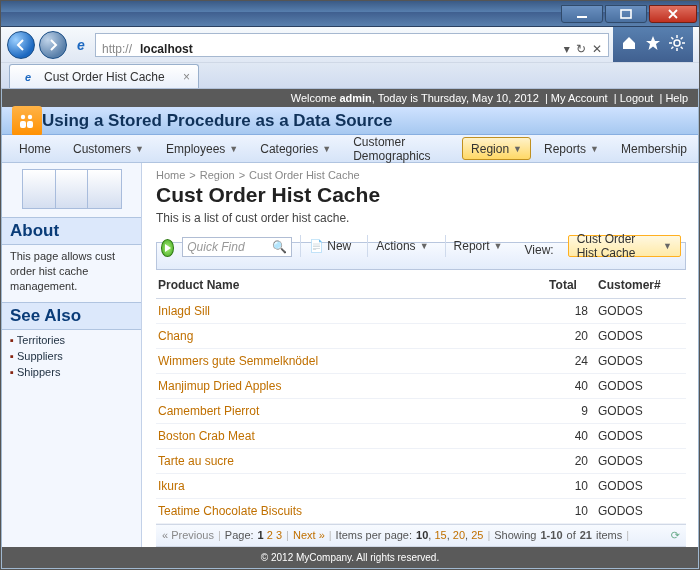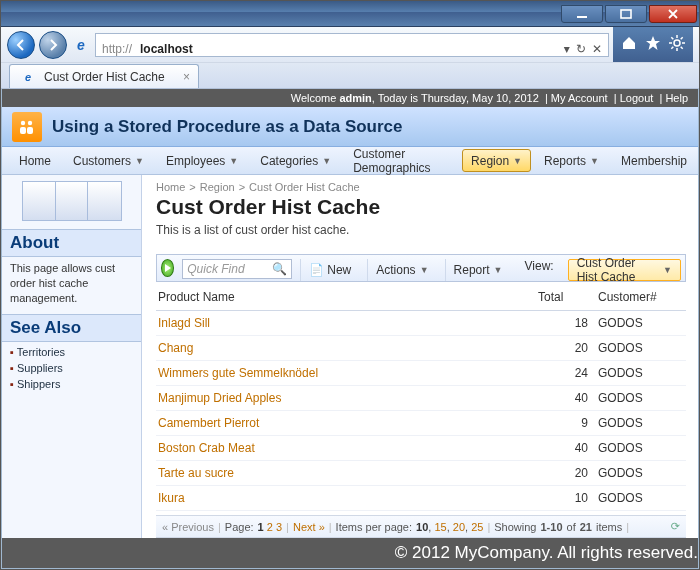--- a/index.html
+++ b/index.html
@@ -24,21 +24,21 @@
 .right-icons svg { width: 16px; height: 16px; fill: #fff; }
 
 .tabsrow { height: 26px; background: linear-gradient(#e0e8f4, #d0dcf0); border-bottom: 1px solid #b0c0d8; display: flex; align-items: flex-end; padding-left: 8px; }
 .doctab { height: 24px; min-width: 190px; background: linear-gradient(#fff, #eaf0fa); border: 1px solid #9ab0cc; border-bottom: none; border-radius: 3px 3px 0 0; display: flex; align-items: center; padding: 0 8px; gap: 6px; font-size: 12px; color: #333; }
 .doctab .tabclose { margin-left: auto; color: #888; cursor: pointer; }
 
 .page { position: absolute; top: 88px; left: 1px; right: 1px; bottom: 1px; background: #fff; display: flex; flex-direction: column; overflow: hidden; }
 .welcomebar { background: #5a5a5a; color: #fff; font-size: 11px; text-align: right; padding: 3px 10px; }
 .welcomebar a { color: #fff; text-decoration: none; }
 .welcomebar b { font-weight: 600; }
-.appheader { height: 40px; background: linear-gradient(#cfe2ff, #a6c8f0); display: flex; align-items: center; padding: 0 10px; gap: 10px; color: #10325a; font-size: 17px; font-weight: 600; border-bottom: 1px solid #87aee0; }
+.appheader { height: 28px; background: linear-gradient(#cfe2ff, #a6c8f0); display: flex; align-items: center; padding: 0 10px; color: #10325a; font-size: 17px; font-weight: 600; border-bottom: 1px solid #87aee0; }
 .logo { width: 30px; height: 30px; background: linear-gradient(#ffb347, #ff9000); border-radius: 3px; display: flex; align-items: center; justify-content: center; color: #fff; }
 .menubar { height: 28px; background: linear-gradient(#eef4fe, #d6e4f8); border-bottom: 1px solid #b0c4e0; display: flex; align-items: stretch; padding-left: 6px; font-size: 12px; color: #333; }
 .menuitem { display: flex; align-items: center; padding: 0 10px; border: 1px solid transparent; gap: 4px; }
 .menuitem.active { background: linear-gradient(#fff2c8, #ffd866); border: 1px solid #c09020; border-radius: 3px; margin: 2px 2px; padding: 0 8px; }
 .chev { font-size: 9px; color: #666; }
 
 .mainarea { flex: 1; display: flex; overflow: hidden; background: #fff; }
 .sidebar { width: 140px; background: #f3f7fe; border-right: 1px solid #c3d1e8; padding: 6px 0 10px 0; font-size: 11px; }
 .side-img { width: 100px; height: 40px; margin: 0 auto 8px auto; background: linear-gradient(#fff, #d4def0); border: 1px solid #a8bcdc; position: relative; }
 .side-img::before, .side-img::after { content:''; position:absolute; top:0; bottom:0; width:1px; background:#a8bcdc; }
@@ -48,46 +48,46 @@
 .side-list { list-style: none; padding: 2px 6px 6px; }
 .side-list li { padding: 2px 2px; color: #234; }
 .side-list li::before { content: '▪ '; color: #85230f; }
 .side-list li span { color: #234; }
 .content { flex: 1; padding: 6px 12px 0 14px; display: flex; flex-direction: column; overflow: hidden; }
 .breadcrumb { font-size: 11px; color: #888; margin-bottom: 2px; display:flex; gap:4px; align-items:center; }
 .breadcrumb a { color: #888; text-decoration: none; }
 h1.pagetitle { font-size: 21px; font-weight: 600; color: #222; margin: 0 0 4px 0; }
 .pagedesc { font-size: 12px; color: #444; margin-bottom: 17px; }
 
-.toolbar { height: 28px; border: 1px solid #b8c6de; background: linear-gradient(#f7faff, #e3ecfb); display: flex; align-items: flex-start; padding: 4px 4px; gap: 8px; font-size: 12px; }
+.toolbar { height: 28px; border: 1px solid #b8c6de; background: linear-gradient(#f7faff, #e3ecfb); display: flex; align-items: flex-end; padding: 12px 4px; gap: 8px; font-size: 12px; }
 .tool-go { width: 18px; height: 18px; border-radius: 50%; background: radial-gradient(#a9f078,#3fa61e); border: 1px solid #2e7a13; display:flex;align-items:center;justify-content:center; }
 .tool-go svg { width:10px; height:10px; }
 .quickfind { flex: 0 0 110px; height: 20px; border: 1px solid #b0bdd4; background: #fff; display:flex; align-items:center; padding:0 4px; gap:4px; color:#999; font-style:italic; }
 .quickfind-search { margin-left:auto; font-style:normal; color:#666; }
 .tbtn { display:flex; align-items:center; gap:4px; padding:0 8px; height: 22px; border-left: 1px solid #cfdaec; color:#333; }
 .tbtn-icon { width:14px; height:14px; display:inline-block; }
 .tbtn .chev { font-size:9px; color:#666; }
 .viewlabel { margin-left: auto; padding: 0 6px; color:#333; }
 .viewselect { border: 1px solid #ffb020; background: linear-gradient(#fff8e0, #ffeaa8); height: 22px; display:flex; align-items:center; padding: 0 8px; gap:6px; color:#333; border-radius:2px; }
 
 .grid { flex:1; overflow:auto; margin-top:2px; }
 table.datagrid { width: 100%; border-collapse: collapse; font-size: 12px; }
-.datagrid th { text-align: left; font-weight: 400; color:#333; padding: 6px 8px 6px 2px; border-bottom: 1px solid #d0d8e6; }
-.datagrid th.num { text-align: left; padding-right: 8px; }
+.datagrid th { text-align: left; font-weight: 700; color:#333; padding: 6px 8px 6px 2px; border-bottom: 1px solid #d0d8e6; }
+.datagrid th.num { text-align: center; padding-right: 8px; }
 .datagrid td { padding: 5px 8px 5px 2px; border-bottom: 1px solid #eef1f7; }
 .datagrid td.link { color: #c07000; }
 .datagrid td.num { text-align: right; color:#333; padding-right: 8px; }
 .datagrid td.cust { color:#333; }
 
-.pager { border: 1px solid #d0d8e6; border-left:none; border-right:none; background: linear-gradient(#f7faff, #e9f0fb); padding: 4px 6px; font-size: 11px; color:#555; display:flex; align-items:center; gap:4px; flex-wrap:wrap; }
+.pager { border: 1px solid #d0d8e6; border-left:none; border-right:none; background: linear-gradient(#f7faff, #e9f0fb); padding: 4px 6px; font-size: 11px; color:#555; display:flex; gap:4px; flex-wrap:wrap; }
 .pager a { color:#c07000; text-decoration:none; }
 .pager .cur { font-weight: bold; color:#333; }
 .pager .sep { color:#bbb; }
 .refresh { margin-left:auto; color:#6a8; }
-.footer { background: #5a5a5a; color: #fff; text-align:right; font-size:17px; padding: 5px 0; }
+.footer { background: #5a5a5a; color: #fff; text-align:center; font-size:10px; padding: 5px 0; }
 </style>
 </head>
 <body>
 
 <div class="browser-window">
 
   <div class="titlebar">
     <div class="winbtn">
         <svg viewBox="0 0 12 10">
           <rect x="1" y="7" width="10" height="2" fill="#fff"></rect>

